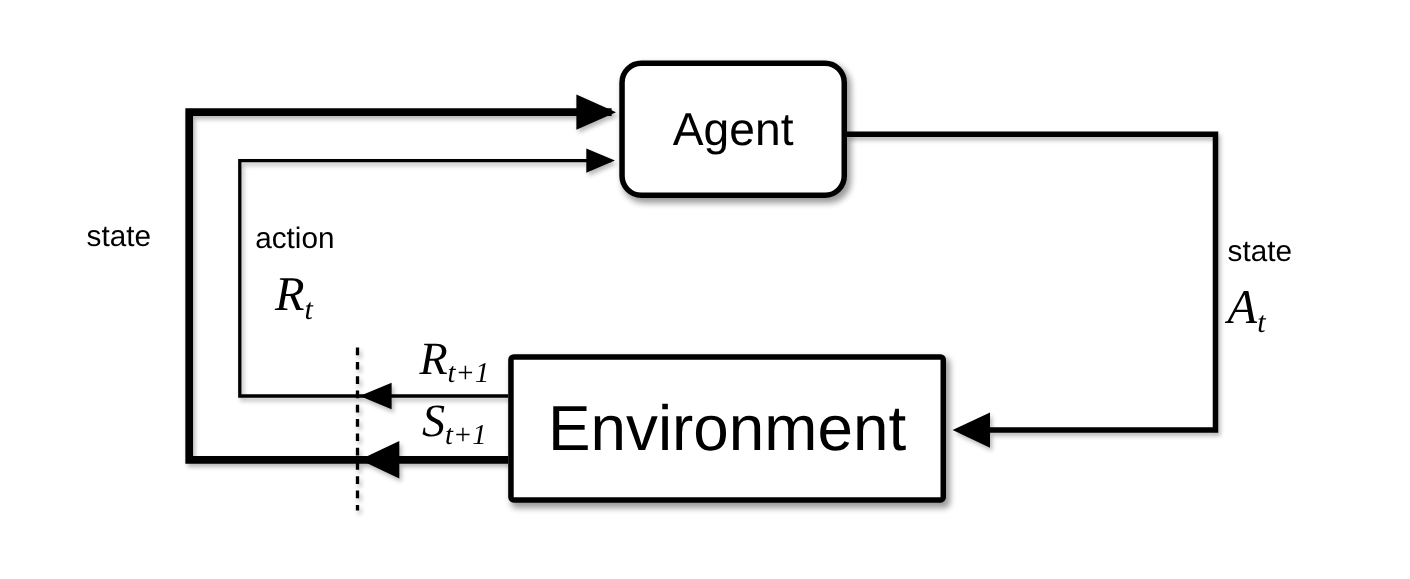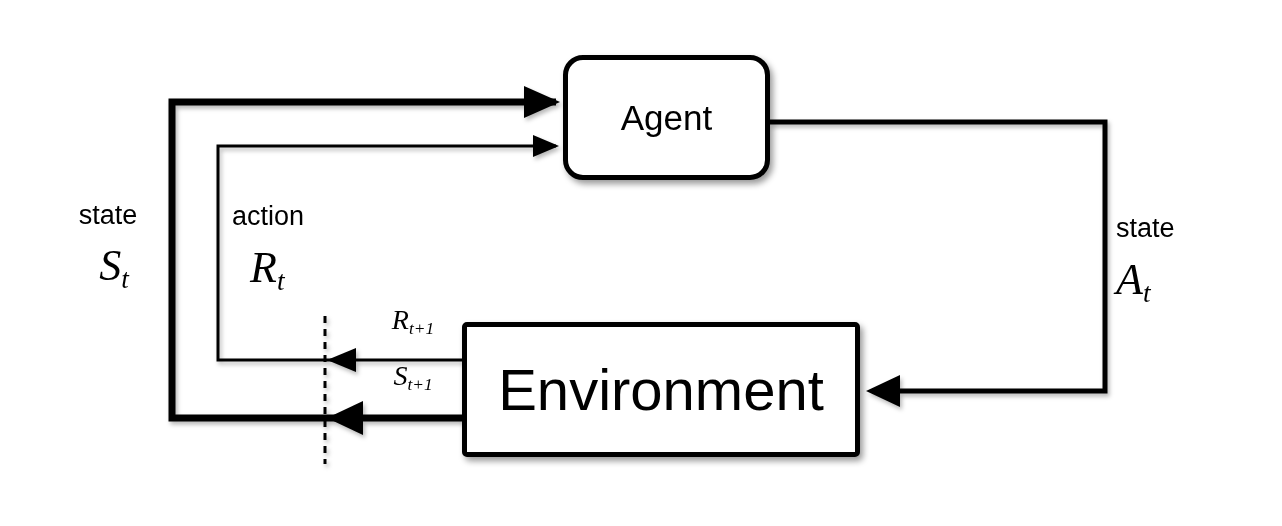--- a/index.html
+++ b/index.html
@@ -24,36 +24,36 @@
   svg.wires polygon{fill:var(--line);stroke:none;}
   svg.wires line{stroke:var(--line);}
   .box{
     position:absolute;
     background:var(--box-fill);
     border:5px solid var(--line);
     box-shadow:3px 4px 6px rgba(0,0,0,0.40);
     display:flex;align-items:center;justify-content:center;
     box-sizing:border-box;
   }
-  .box-agent{left:563px;top:55px;width:207px;height:125px;border-radius:20px;font-size:35px;}
+  .box-agent{left:563px;top:55px;width:207px;height:125px;border-radius:20px;font-size:42px;}
   .box-env{left:462px;top:322px;width:398px;height:135px;border-radius:5px;font-size:58px;}
   .box span{letter-spacing:0px;}
   .word{
     position:absolute;
     font-size:27px;line-height:1;
     white-space:nowrap;
   }
   .math{
     position:absolute;
     font-family:"Liberation Serif", serif;
     font-style:italic;
     font-size:44px;line-height:1;
     white-space:nowrap;
   }
-  .math.small{font-size:28px;}
+  .math.small{font-size:42px;}
   .math sub{
     font-size:0.62em;
     font-style:italic;
     line-height:0;
     vertical-align:-0.28em;
   }
   .centered{text-align:center;}
   #word-state{left:56px;top:202px;width:104px;}
   #sym-state{left:62px;top:244px;width:104px;}
   #word-reward{left:232px;top:203px;}
@@ -86,21 +86,20 @@
 
   <div class="box box-agent">
     <span>Agent</span>
   </div>
 
   <div class="box box-env">
     <span>Environment</span>
   </div>
 
   <div id="word-state" class="word centered">state</div>
-  <div id="sym-state" class="math centered"><span>S</span><sub>t</sub></div>
 
   <div id="word-reward" class="word">action</div>
   <div id="sym-reward" class="math"><span>R</span><sub>t</sub></div>
 
   <div id="word-action" class="word">state</div>
   <div id="sym-action" class="math"><span>A</span><sub>t</sub></div>
 
   <div id="sym-next-reward" class="math small centered"><span>R</span><sub>t+1</sub></div>
 
   <div id="sym-next-state" class="math small centered"><span>S</span><sub>t+1</sub></div>

